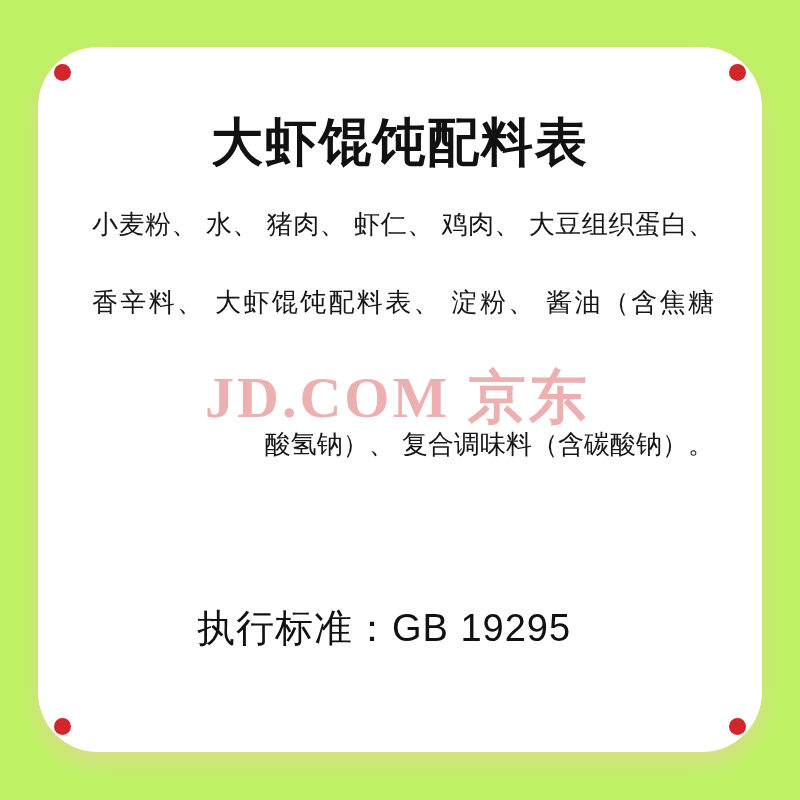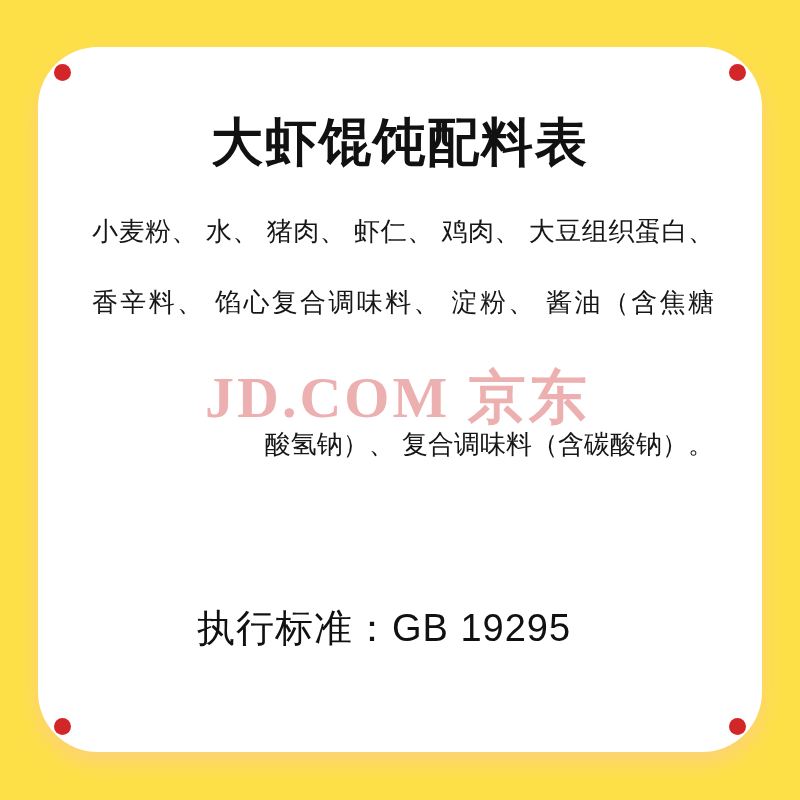--- a/index.html
+++ b/index.html
@@ -1,18 +1,18 @@
 <!DOCTYPE html>
 <html><head>
 <meta charset="utf-8">
 <style>
   html,body{margin:0;padding:0;background:#d22629;}
   .stage{
     position:relative;width:800px;height:800px;overflow:hidden;
-    background:#fde047;
+    background:#bef264;
     font-family:"Liberation Sans","DejaVu Sans",sans-serif;
   }
   .card{
     position:absolute;left:38px;top:47px;width:724px;height:705px;
     background:#ffffff;border-radius:60px;
     box-shadow:0 10px 22px rgba(255,190,190,0.45);
   }
   .notch{
     position:absolute;width:17px;height:17px;border-radius:50%;
     background:#d22629;
@@ -25,21 +25,21 @@
     position:absolute;left:0;top:108px;width:800px;text-align:center;
     font-size:52px;font-weight:bold;color:#111111;letter-spacing:2px;
     white-space:nowrap;
   }
   .ing-line{
     position:absolute;left:92px;width:622px;
     font-size:26px;line-height:32px;color:#161616;
     text-align:justify;white-space:normal;
   }
   .jl{ text-align-last:justify; text-justify:inter-word; }
-  .line-1{top:215px;}
+  .line-1{top:208px;}
   .line-2{top:286px;}
   .line-3{top:356px;}
   .line-4{top:428px; text-align:right;}
   .standard{
     position:absolute;left:197px;top:603px;
     font-size:38px;font-weight:normal;color:#111111;letter-spacing:1px;
     white-space:nowrap;
   }
   .watermark{
     position:absolute;left:205px;top:359px;
@@ -57,21 +57,21 @@
 
   <div class="notch notch-tl"></div>
   <div class="notch notch-tr"></div>
   <div class="notch notch-bl"></div>
   <div class="notch notch-br"></div>
 
   <div class="title">大虾馄饨配料表</div>
 
   <div class="ing-line jl line-1">小麦粉、 水、 猪肉、 虾仁、 鸡肉、 大豆组织蛋白、</div>
 
-  <div class="ing-line jl line-2">香辛料、 馅心复合调味料、 淀粉、 酱油（含焦糖</div>
+  <div class="ing-line jl line-2">香辛料、 大虾馄饨配料表、 淀粉、 酱油（含焦糖</div>
 
 
   <div class="ing-line line-4">酸氢钠）、 复合调味料（含碳酸钠）。</div>
 
   <div class="standard">执行标准：GB 19295</div>
 
   <div class="watermark">JD.COM 京东</div>
 
 </div>
 

